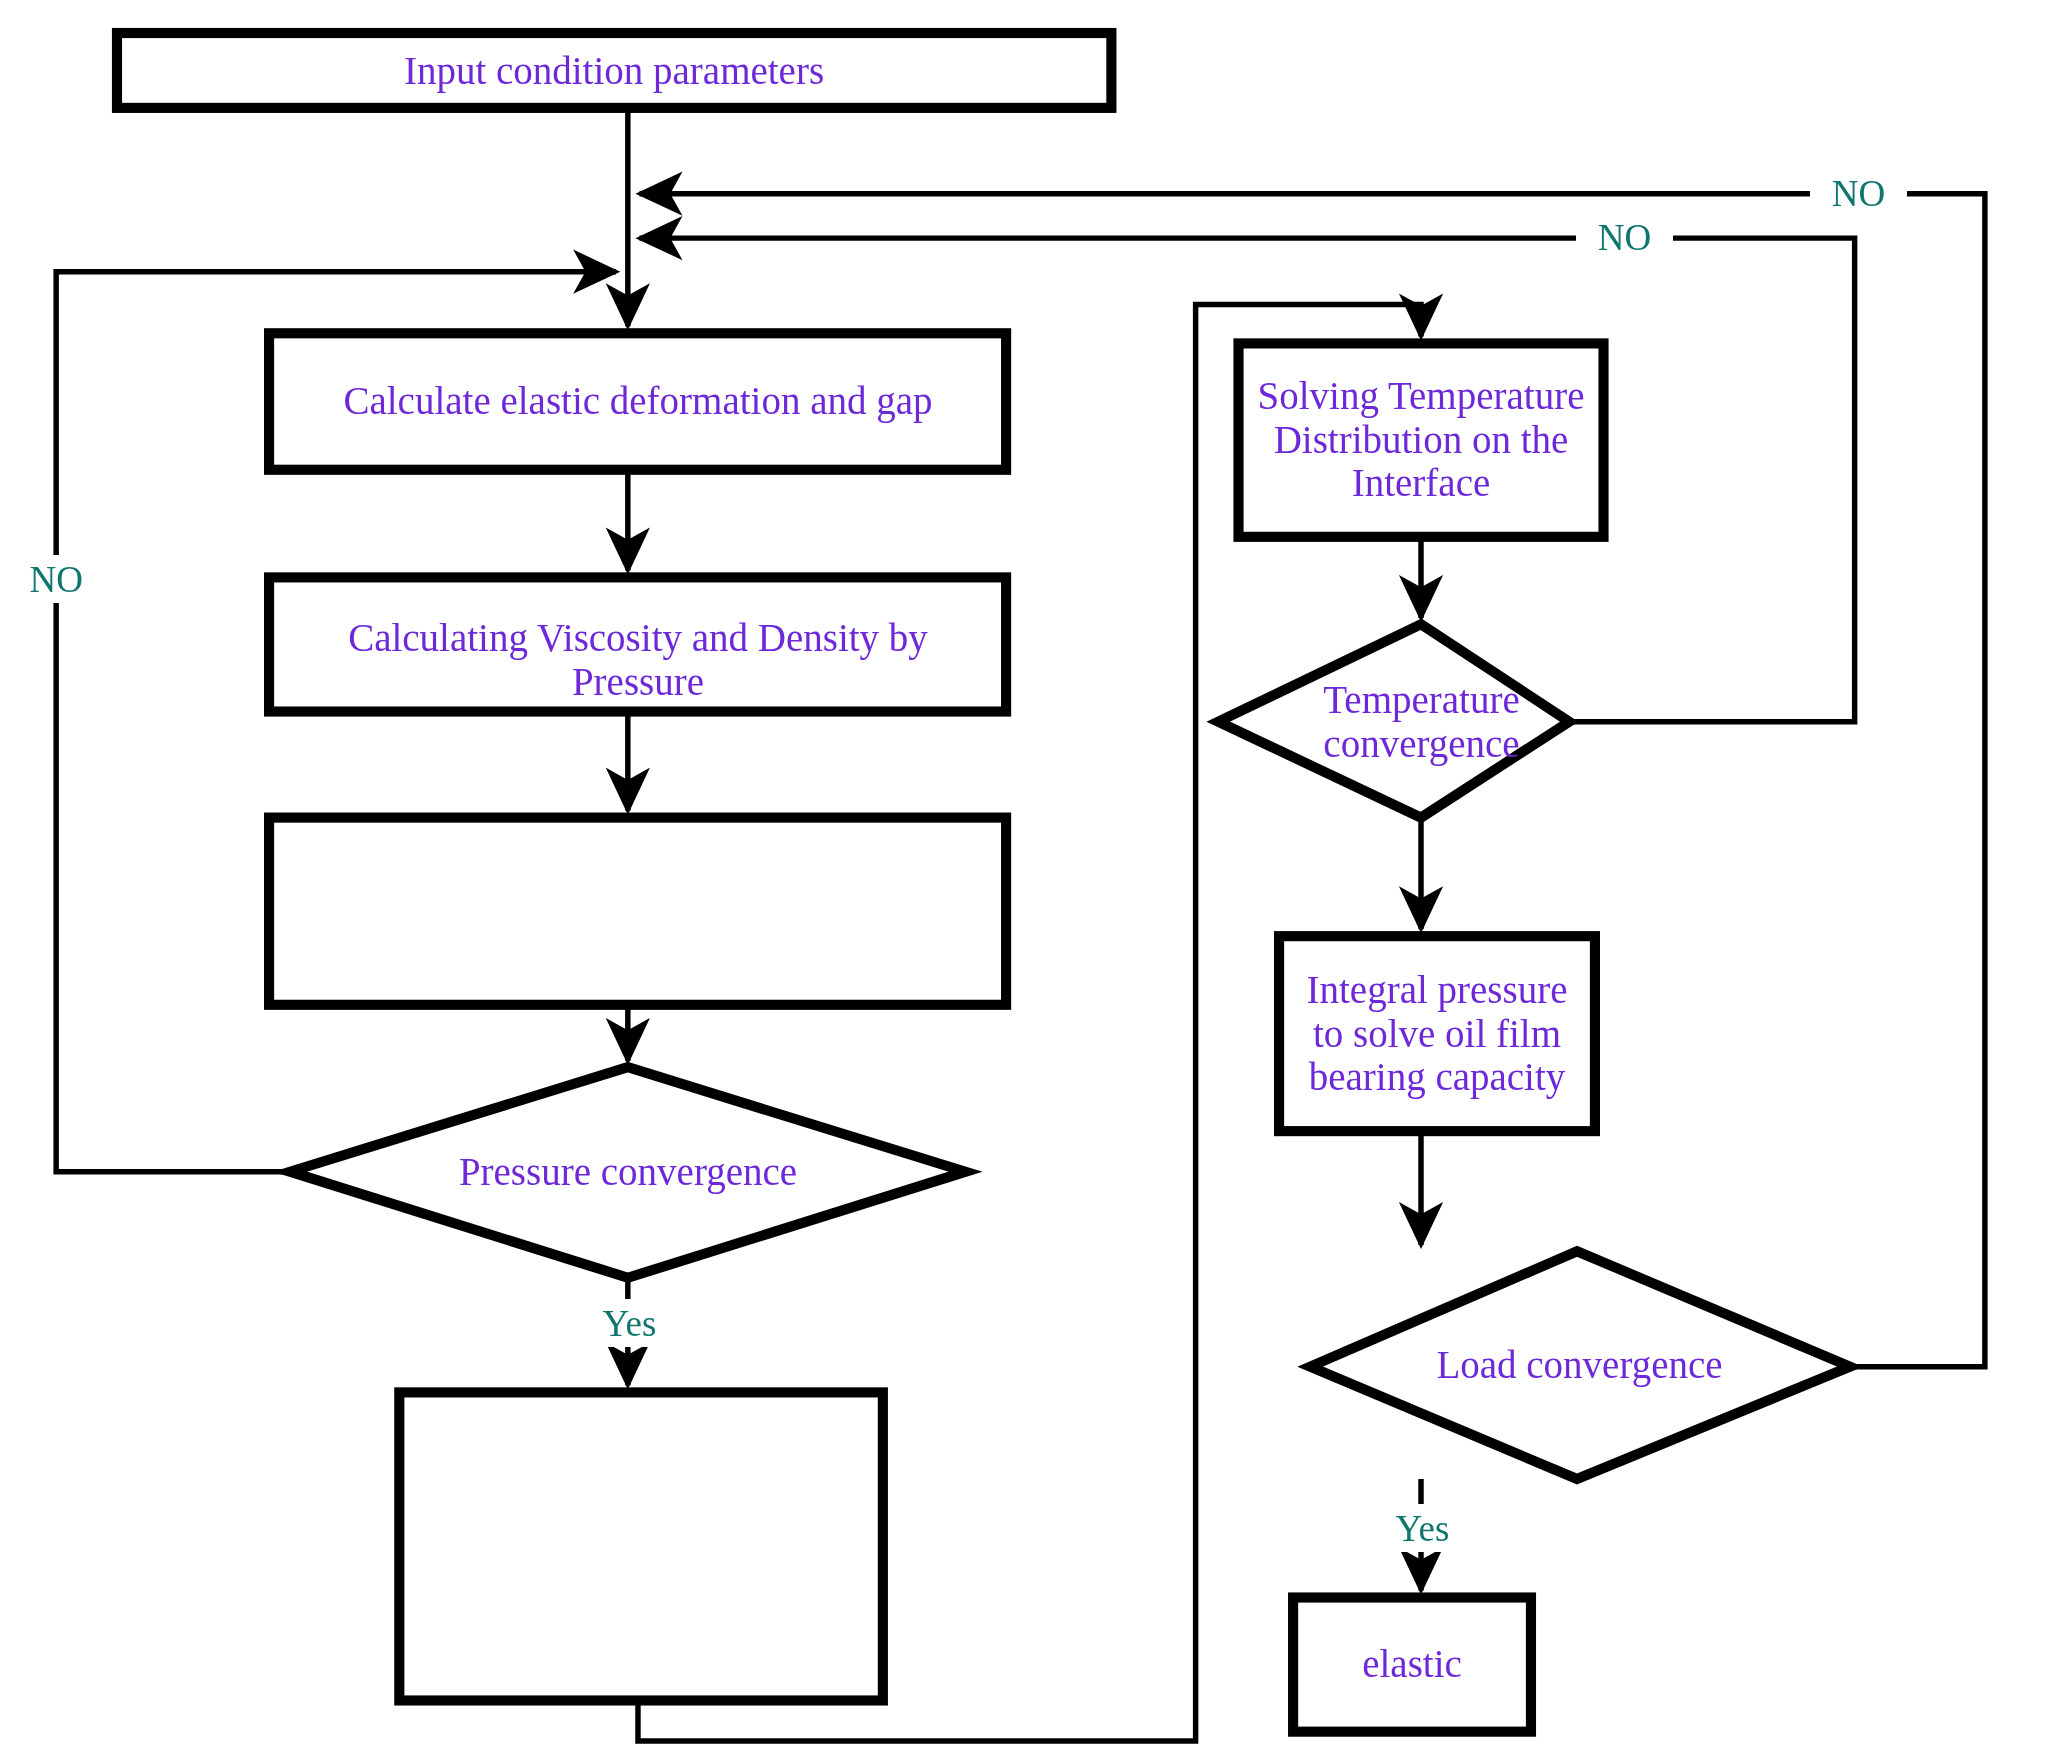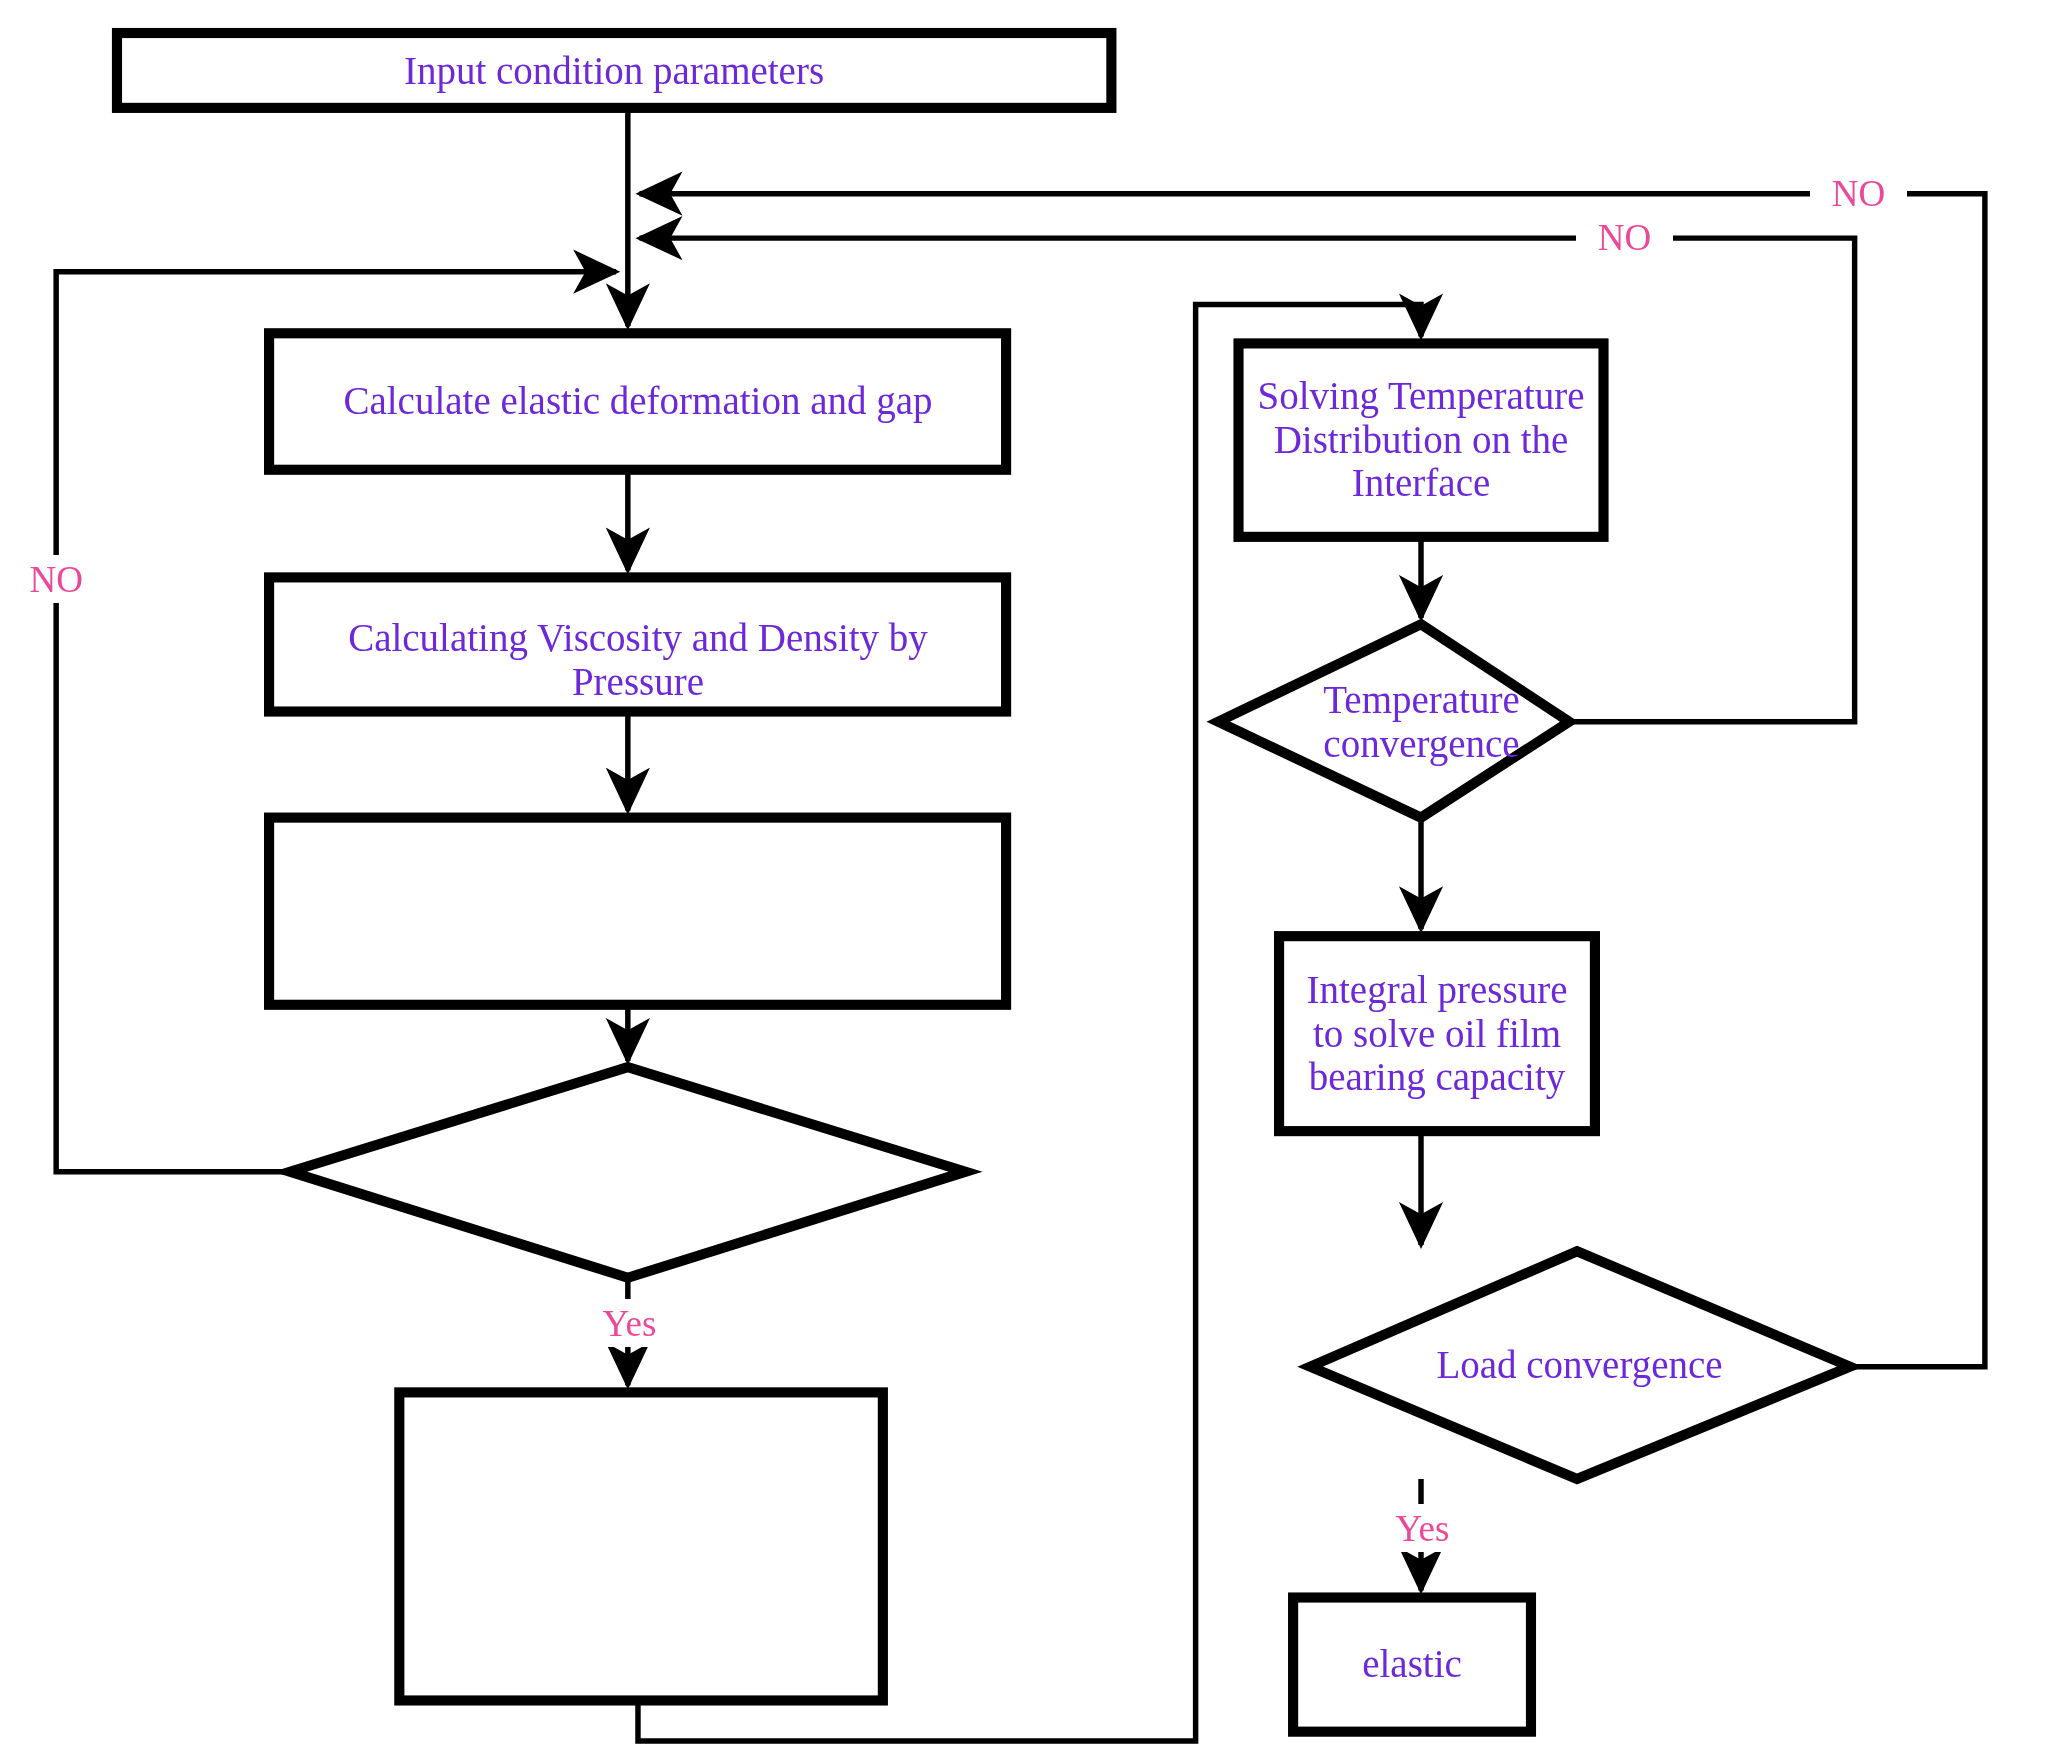--- a/index.html
+++ b/index.html
@@ -2,21 +2,21 @@
 <html style="font-size:12.5px"><head>
 <meta charset="utf-8">
 <style>
   html,body{margin:0;padding:0;background:#ffffff;}
   #root{position:relative;width:2066px;height:1760px;background:#ffffff;
         font-family:"Liberation Serif","DejaVu Serif",serif;}
   svg{position:absolute;left:0;top:0;width:2066px;height:1760px;}
   .shape-text{position:absolute;display:flex;align-items:center;justify-content:center;
               text-align:center;color:#6d28d9;line-height:1.12;pointer-events:none;}
   .edge-label{position:absolute;display:flex;align-items:center;justify-content:center;
-              color:#ec4899;background:#ffffff;text-align:center;}
+              color:#0f766e;background:#ffffff;text-align:center;}
   .box-fs{font-size:39px;}
   .dia-fs{font-size:39px;}
   .lbl-fs{font-size:37px;}
 </style>
 </head>
 <body>
 
 <div id="root">
 
   <svg viewBox="0 0 2649 2256">
@@ -75,20 +75,21 @@
     <path d="M1822,1896 L1822,2039" fill="none" stroke="#000" stroke-width="7" marker-end="url(#ah)"></path>
   </svg>
 
   <div class="shape-text box-fs" style="left:117px;top:33px;width:994px;height:75px;">Input condition parameters</div>
 
   <div class="shape-text box-fs" style="left:285px;top:333px;width:706px;height:136px;">Calculate elastic deformation and gap</div>
 
   <div class="shape-text box-fs" style="left:285px;top:593px;width:706px;height:134px;">Calculating Viscosity and Density by Pressure</div>
 
 
+  <div class="shape-text dia-fs" style="left:425px;top:1092px;width:406px;height:160px;">Pressure convergence</div>
 
 
   <div class="shape-text box-fs" style="left:1250px;top:343px;width:342px;height:193px;">Solving Temperature Distribution on the Interface</div>
 
   <div class="shape-text box-fs" style="left:1291px;top:936px;width:292px;height:195px;">Integral pressure to solve oil film bearing capacity</div>
 
   <div class="shape-text dia-fs" style="left:1242px;top:659px;width:359px;height:125px;">Temperature convergence</div>
 
   <div class="shape-text dia-fs" style="left:1396px;top:1291px;width:367px;height:148px;">Load convergence</div>
 

